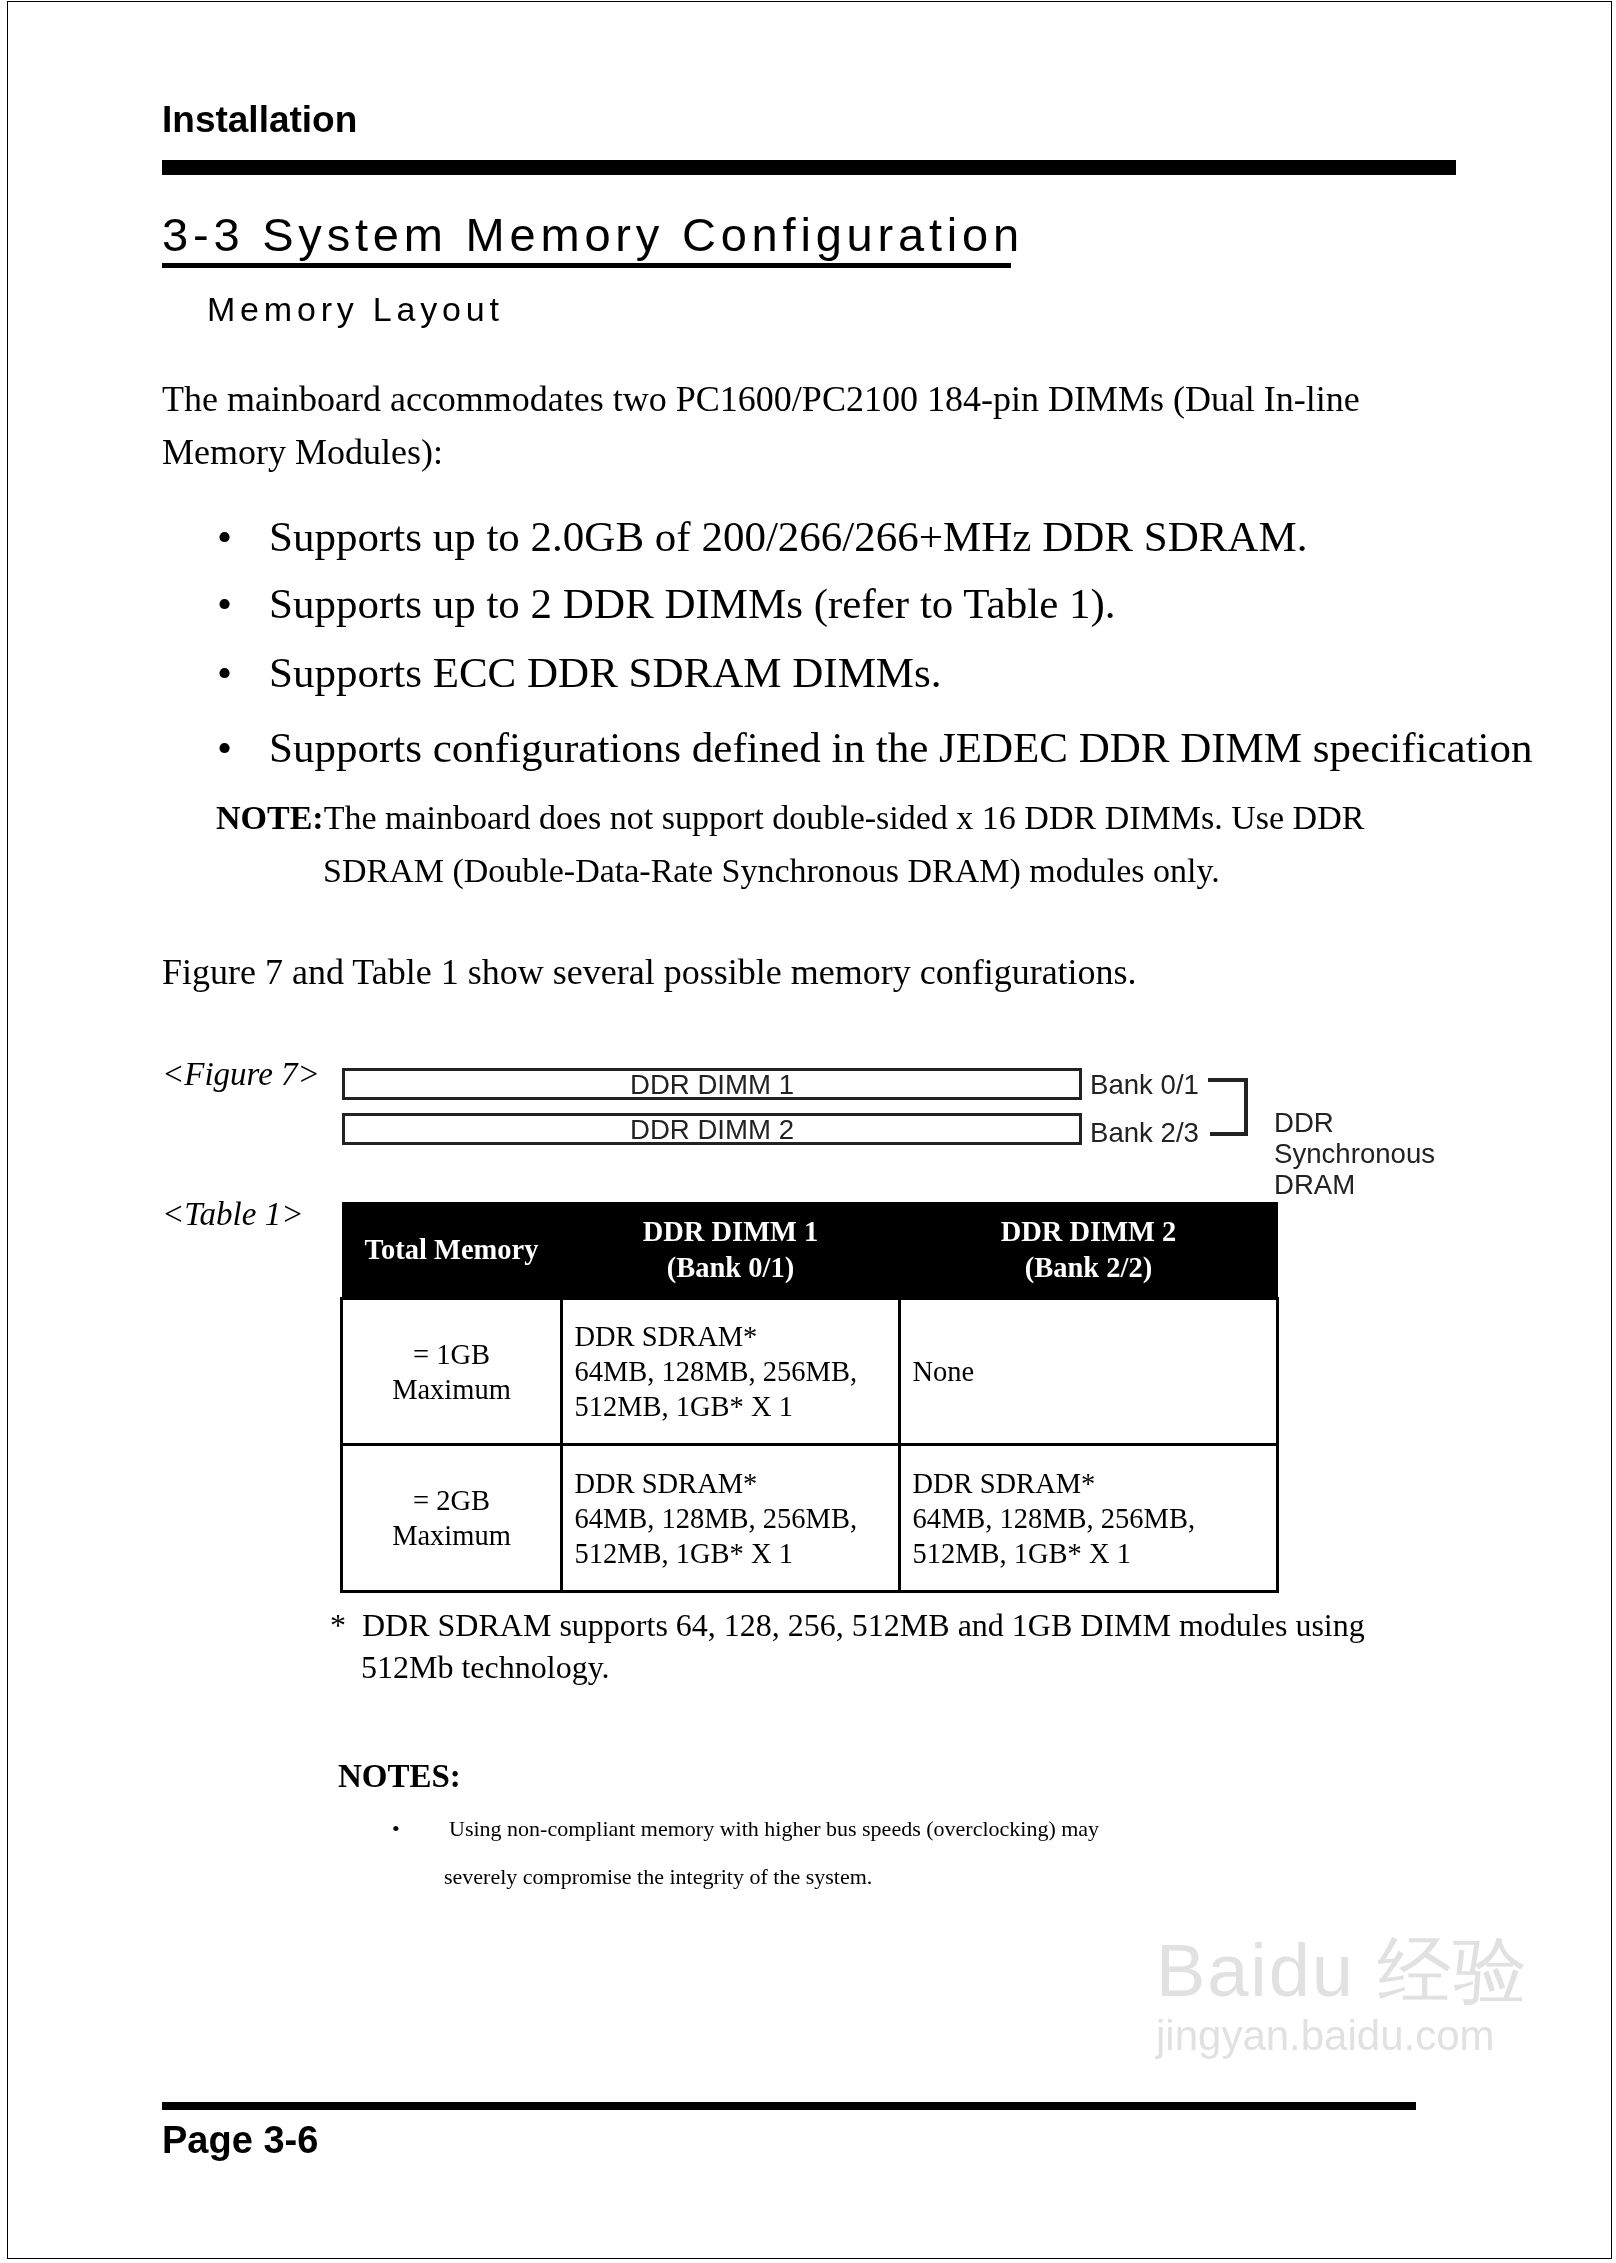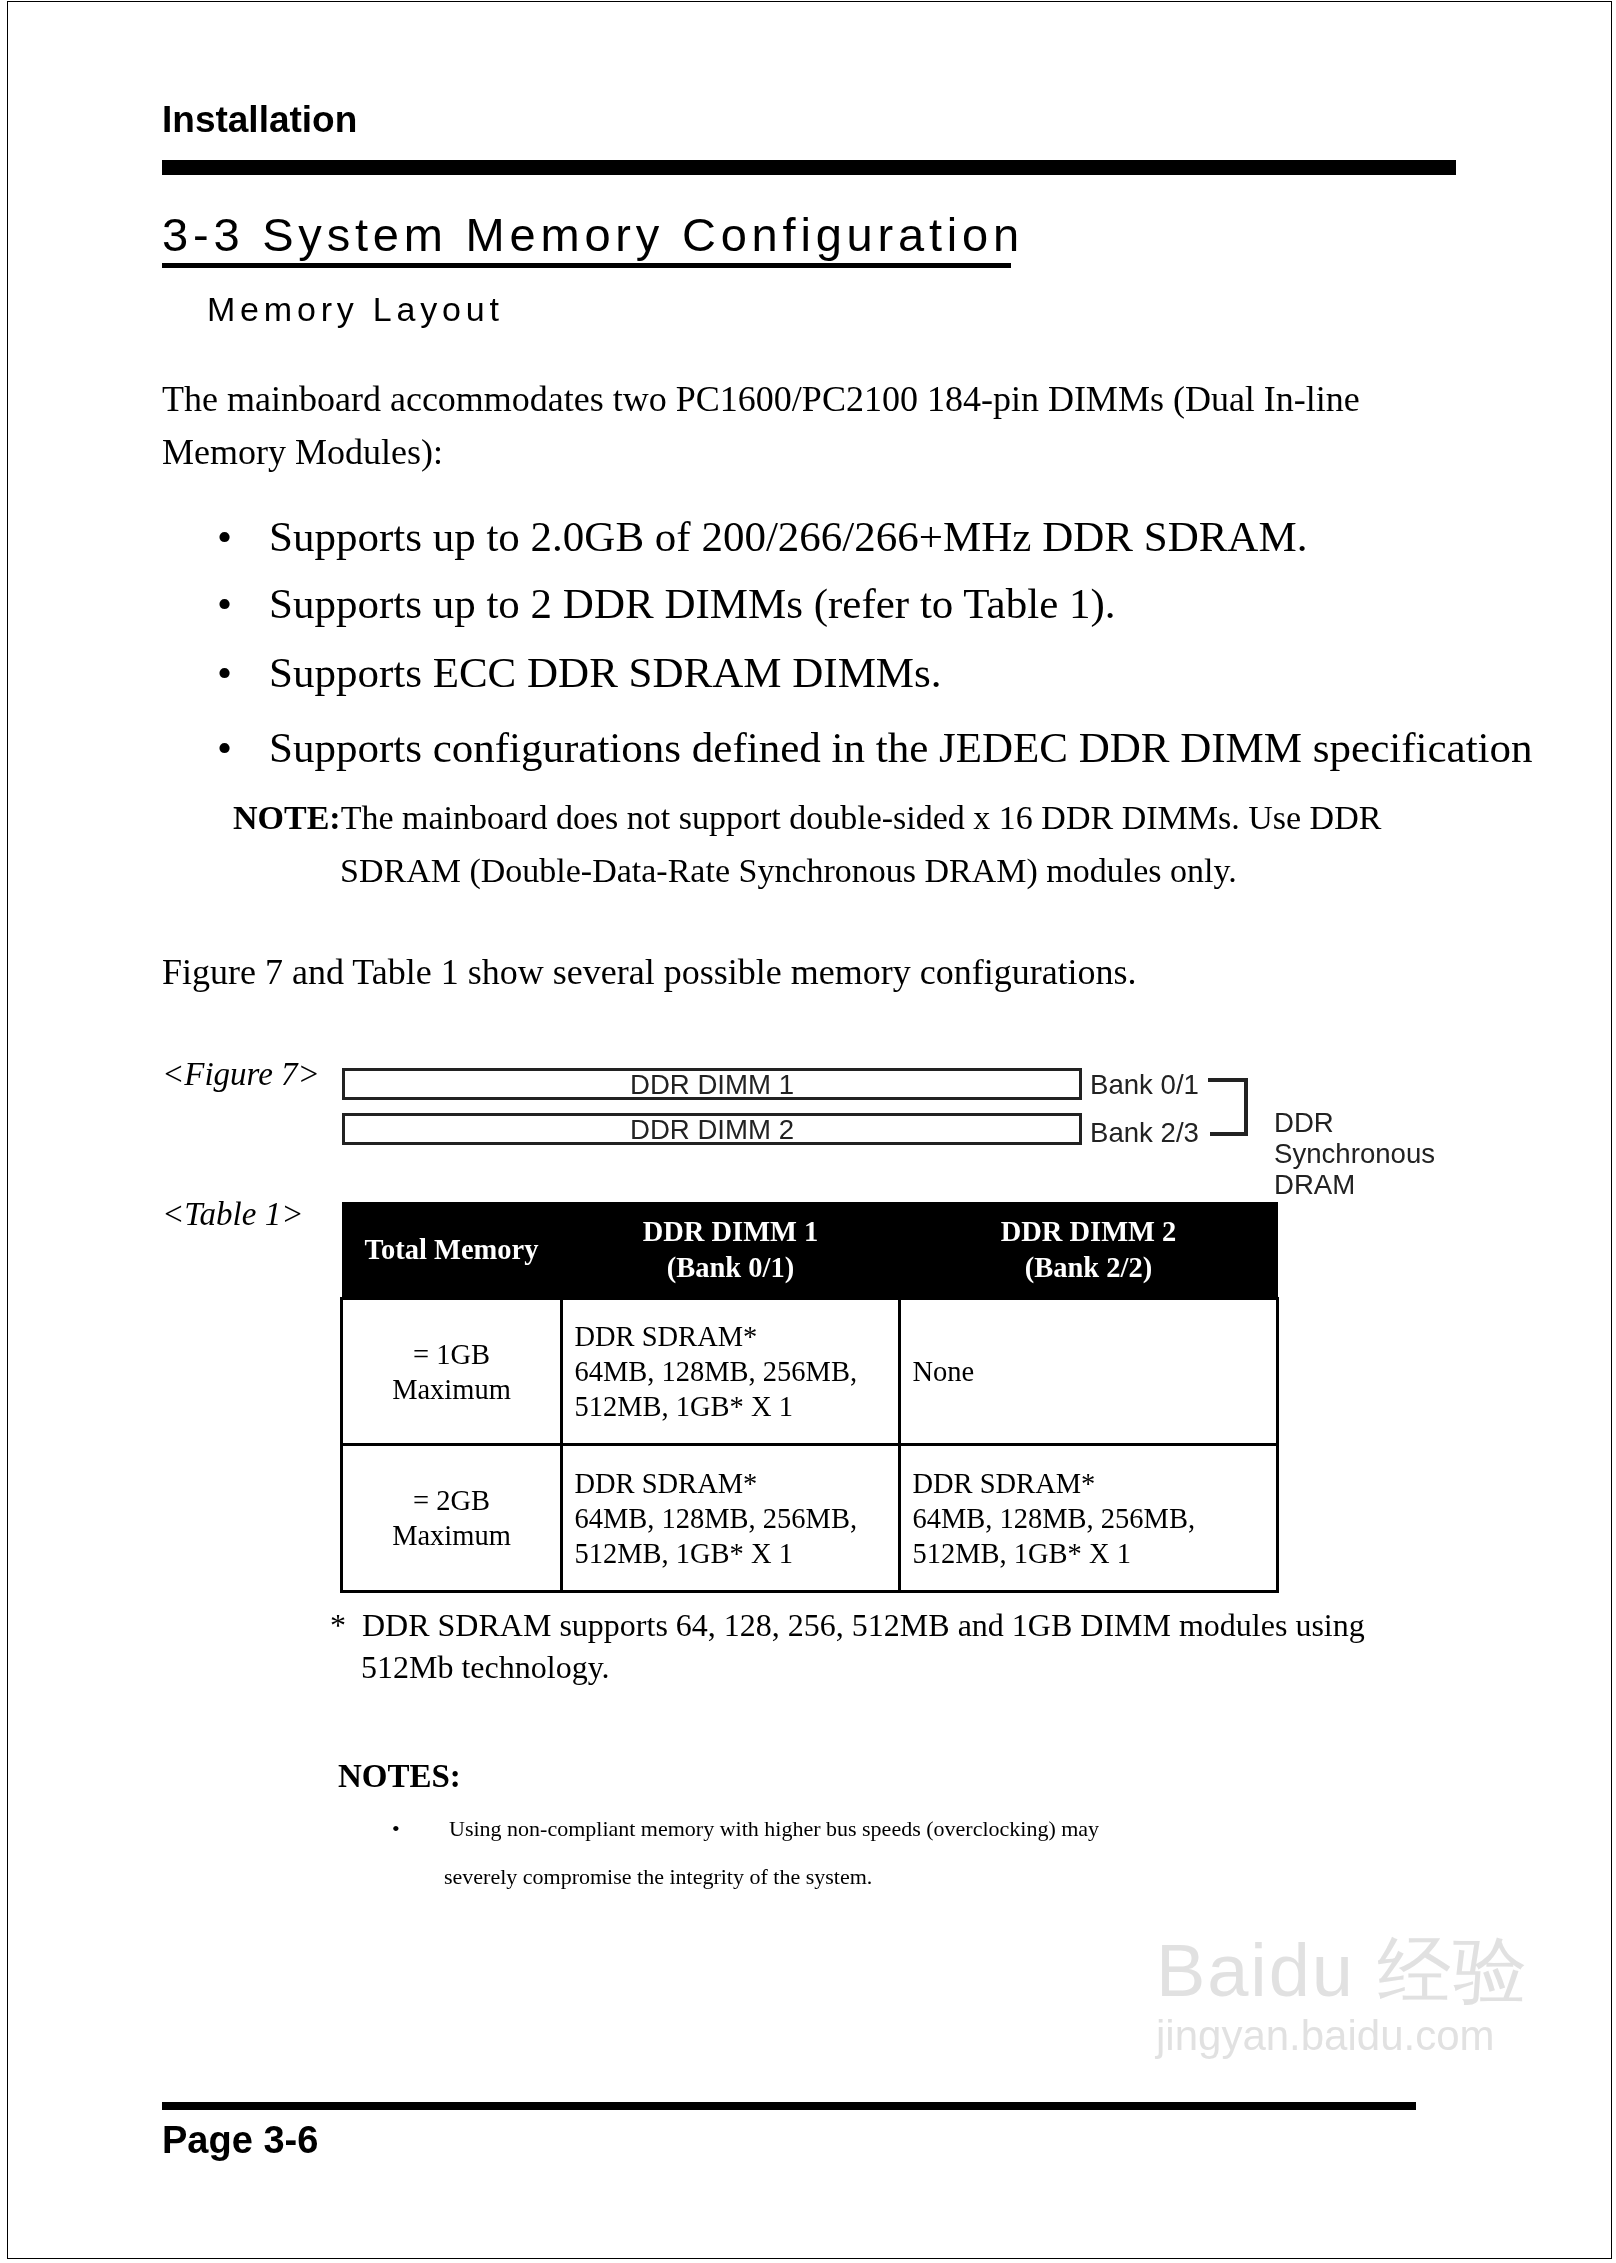--- a/index.html
+++ b/index.html
@@ -15,21 +15,21 @@
   .section-title { left: 162px; top: 207px; font-size: 47px; letter-spacing: 4.8px; white-space: nowrap; }
   .section-rule { left: 162px; top: 263px; width: 849px; height: 4.8px; background: #000; }
   .subsection-title { left: 170px; top: 290px; font-size: 34px; letter-spacing: 4.8px; white-space: nowrap; margin-left: 37px; }
 
   .body-text { font-size: 36px; line-height: 53px; white-space: nowrap; }
   .intro { left: 162px; top: 373px; }
 
   .bullet-row { left: 217px; font-size: 43px; white-space: nowrap; }
   .bullet-row .dot { display: inline-block; width: 52px; }
 
-  .note { left: 216px; top: 791px; font-size: 34px; line-height: 53px; white-space: nowrap; margin-left: 17px; }
+  .note { left: 216px; top: 791px; font-size: 34px; line-height: 53px; white-space: nowrap; }
   .note b { font-weight: bold; }
   .note .cont { padding-left: 107px; display: block; }
 
   .fig-intro { left: 162px; top: 951px; font-size: 36px; white-space: nowrap; }
 
   .label-italic { font-style: italic; font-size: 33px; white-space: nowrap; }
 
   .dimm-box { left: 342px; width: 740px; height: 32px; border: 3.8px solid #222; box-sizing: border-box;
               font-size: 27.6px; text-align: center; line-height: 27px; color: #222; }
   .bank-label { font-size: 27.6px; color: #222; white-space: nowrap; }

